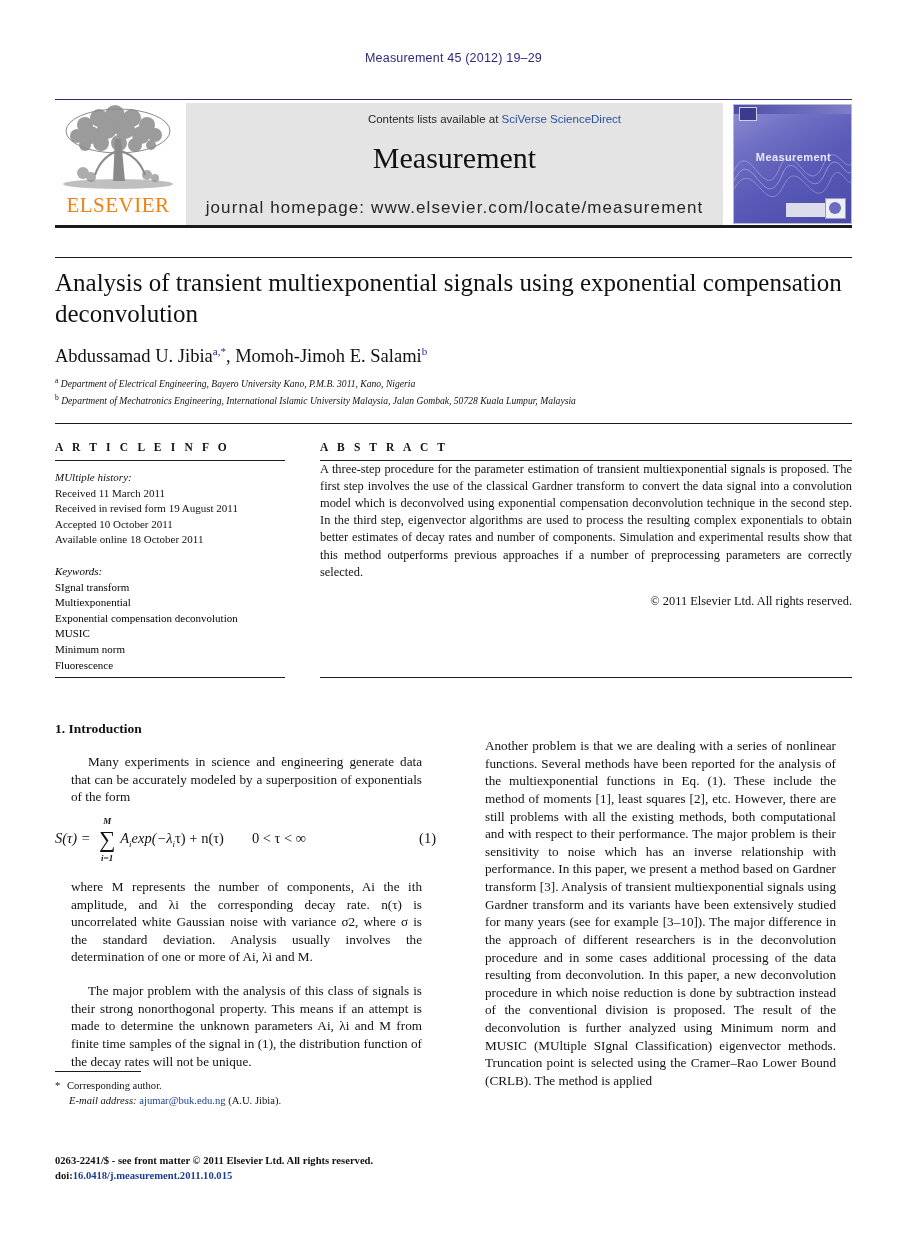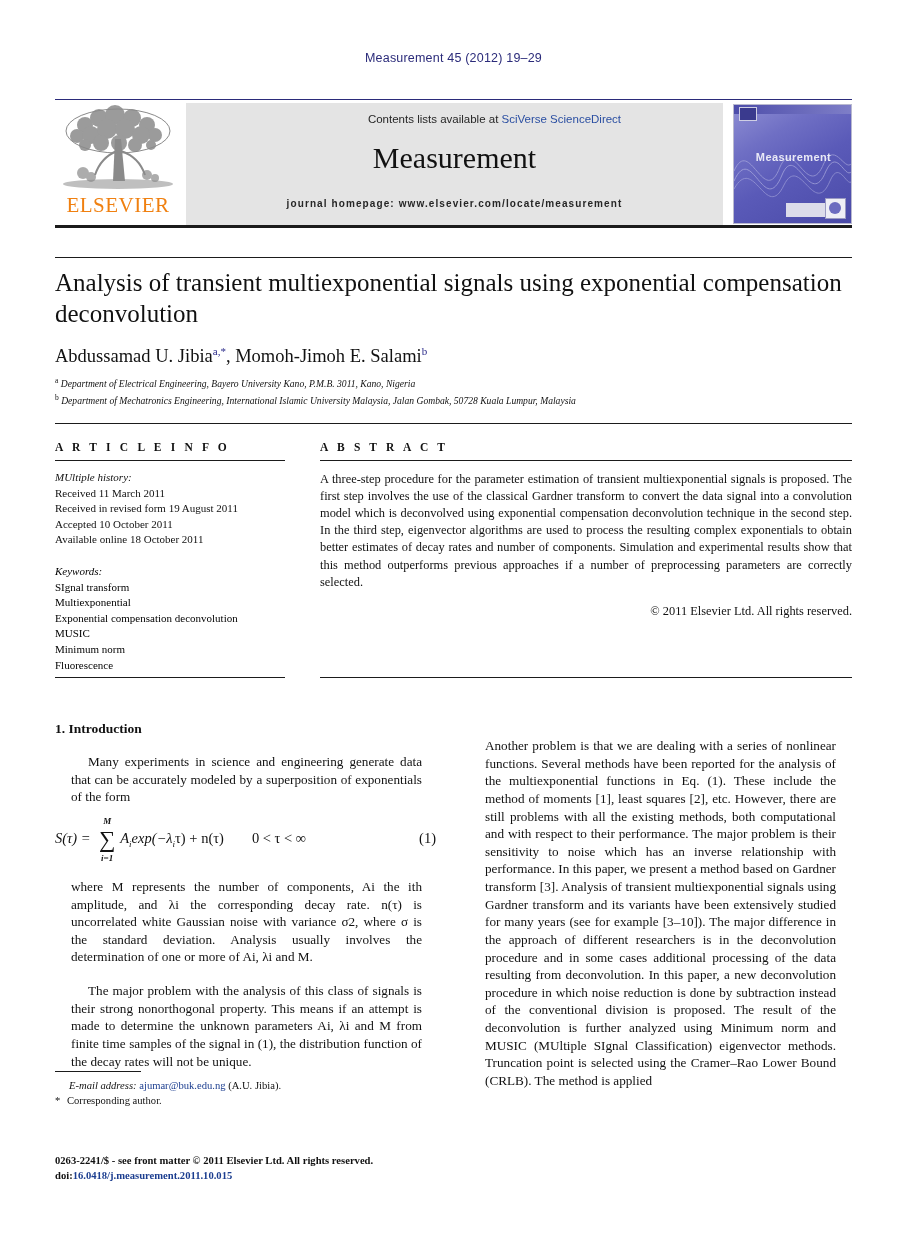--- a/index.html
+++ b/index.html
@@ -45,23 +45,22 @@
     position:absolute; left:0; top:10px; width:537px; text-align:center;
     font-family:"Liberation Sans", sans-serif; font-size:11.5px; color:#262626;padding-left:40px;
   }
   .contents-line .sd { color:#2b4fa2; }
   .journal-name {
     position:absolute; left:0; top:38px; width:537px; text-align:center;
     font-family:"Liberation Serif", serif; font-size:30px; color:#111;
   }
   .homepage {
     position:absolute; left:0; top:95px; width:537px; text-align:center;
-    font-family:"Liberation Sans", sans-serif; font-size:10px; color:#262626;
+    font-family:"Liberation Sans", sans-serif; font-size:17px; color:#262626;
     letter-spacing:1.1px;
-    font-weight:bold;
   }
 
   .cover-thumb {
     position:absolute; left:678px; top:1px; width:119px; height:120px;
     background:linear-gradient(150deg,#8f8fd4 0%, #6f6fc4 28%, #5a5ab8 55%, #4a4aa8 100%);
     border:1px solid #b9b9cf;
     box-sizing:border-box;
     overflow:hidden;
   }
   .cover-top-strip {
@@ -129,21 +128,20 @@
   .info-body {
     margin-top:9px;
     font-family:"Liberation Serif", serif;
     font-size:11px; line-height:1.42; color:#111;
   }
   .info-body .lab { font-style:italic; }
   .kw-block { margin-top:16px; font-family:"Liberation Serif", serif; font-size:11px; line-height:1.42; }
   .kw-block .lab { font-style:italic; }
 
   .abs-body {
-    margin-top:10px;
     font-family:"Liberation Serif", serif;
     font-size:12.4px; line-height:1.38; color:#111;
     text-align:justify;
   }
   .abs-copy {
     margin-top:13px;
     text-align:right;
     font-family:"Liberation Serif", serif;
     font-size:12.4px; color:#111;
   }
@@ -348,28 +346,28 @@
     </div>
 
     <div class="bcol right">
       <p class="txt">Another problem is that we are dealing with a series of nonlinear functions. Several methods have been reported for the analysis of the multiexponential functions in Eq. (1). These include the method of moments [1], least squares [2], etc. However, there are still problems with all the existing methods, both computational and with respect to their performance. The major problem is their sensitivity to noise which has an inverse relationship with performance. In this paper, we present a method based on Gardner transform [3]. Analysis of transient multiexponential signals using Gardner transform and its variants have been extensively studied for many years (see for example [3–10]). The major difference in the approach of different researchers is in the deconvolution procedure and in some cases additional processing of the data resulting from deconvolution. In this paper, a new deconvolution procedure in which noise reduction is done by subtraction instead of the conventional division is proposed. The result of the deconvolution is further analyzed using Minimum norm and MUSIC (MUltiple SIgnal Classification) eigenvector methods. Truncation point is selected using the Cramer–Rao Lower Bound (CRLB). The method is applied</p>
     </div>
 
   </div>
 
   <div class="footnotes">
     <div class="fn-rule"></div>
+    <div class="fn">
+      <span class="star">*</span><span>Corresponding author.</span>
+    </div>
     <div class="fn fn-ind">
       <span class="em">E-mail address:</span>
       <span class="link">ajumar@buk.edu.ng</span>
       <span>(A.U. Jibia).</span>
     </div>
-    <div class="fn">
-      <span class="star">*</span><span>Corresponding author.</span>
-    </div>
   </div>
 
   <div class="imprint">
     <div>0263-2241/$ - see front matter © 2011 Elsevier Ltd. All rights reserved.</div>
     <div><span>doi:</span><span class="doi">16.0418/j.measurement.2011.10.015</span></div>
   </div>
 
 </div>
 
 </body></html>

